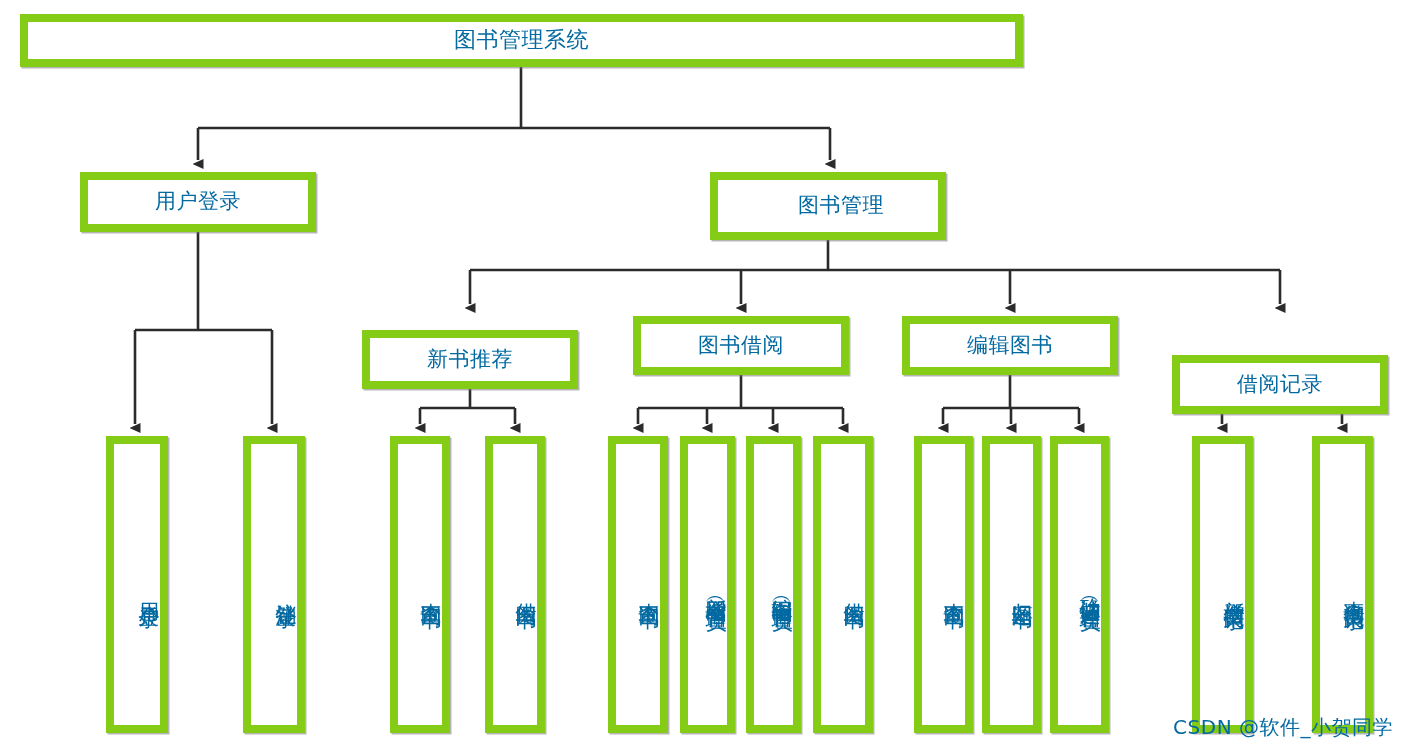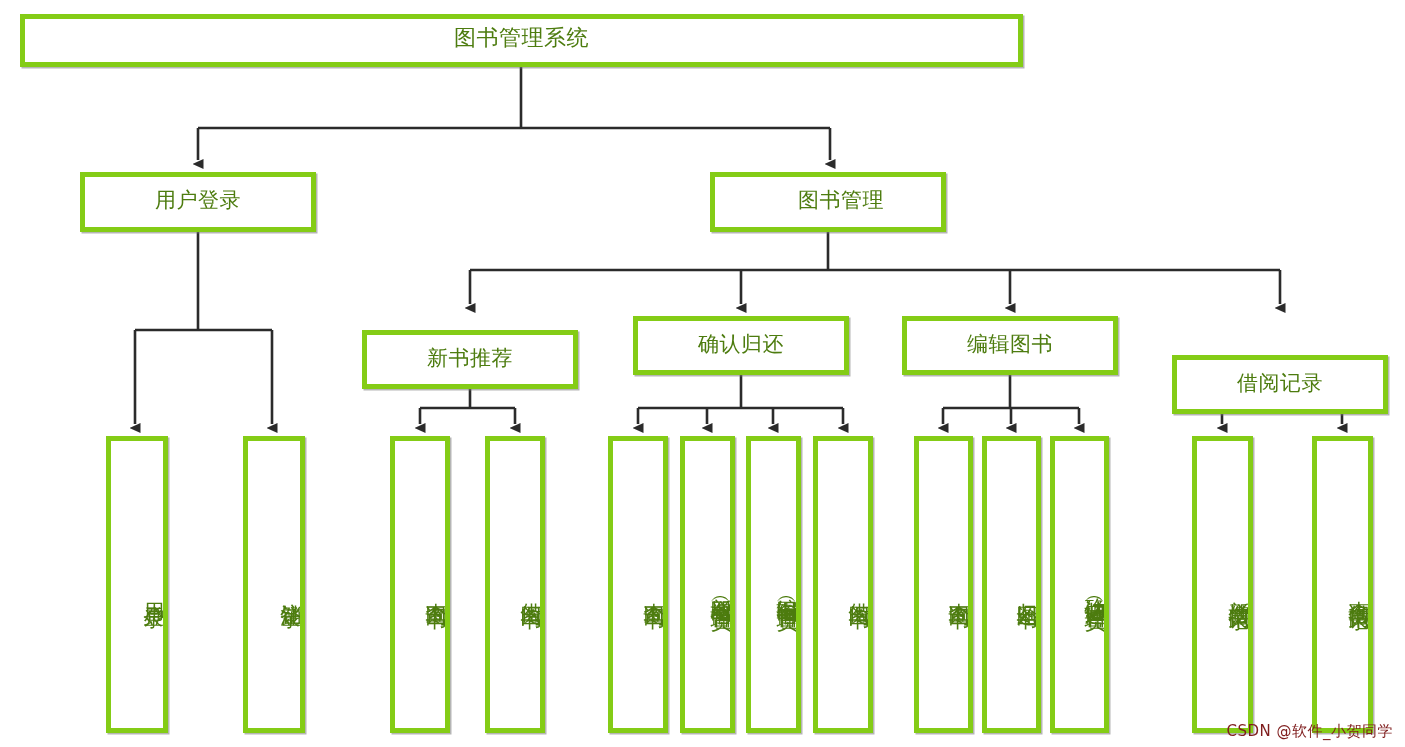--- a/index.html
+++ b/index.html
@@ -22,27 +22,26 @@
     left: 0;
     top: 0;
     width: 1405px;
     height: 747px;
     pointer-events: none;
   }
   .node {
     position: absolute;
     box-sizing: border-box;
     background: #ffffff;
-    border: 5px solid #84cc16;
+    border: 8px solid #84cc16;
     box-shadow: 1.5px 1.5px 0 0 rgba(120,120,120,0.55);
     display: flex;
     align-items: center;
     justify-content: center;
-    color: #4d7c0f;
-    font-family: Liberation Mono, monospace;
+    color: #0369a1;
   }
   .node.horizontal {
     font-size: 21px;
     letter-spacing: 0.5px;
     line-height: 1.1;
     padding: 0 6px;
   }
   .node.root {
     font-size: 22px;
   }
@@ -58,22 +57,22 @@
     white-space: nowrap;
     overflow: hidden;
   }
   .node-label {
     display: block;
   }
   .watermark {
     position: absolute;
     right: 12px;
     bottom: 6px;
-    font-size: 15px;
-    color: #7f1d1d;
+    font-size: 20px;
+    color: #0369a1;
     letter-spacing: 0.5px;
     white-space: nowrap;
     user-select: none;
     margin-left: 20px;
   }
 </style>
 </head>
 <body>
 
 <div id="canvas">
@@ -128,29 +127,29 @@
     </g>
   </svg>
 
   <div class="node root horizontal" style="left:20px; top:14px; width:1003px; height:53px;">
     <span class="node-label">图书管理系统</span>
   </div>
 
   <div class="node horizontal" style="left:80px; top:172px; width:236px; height:60px;">
     <span class="node-label">用户登录</span>
   </div>
-  <div class="node horizontal" style="left:710px; top:172px; width:236px; height:60px;padding-left:32px;">
+  <div class="node horizontal" style="left:710px; top:172px; width:236px; height:68px;padding-left:32px;">
     <span class="node-label">图书管理</span>
   </div>
 
   <div class="node horizontal" style="left:362px; top:316px; width:216px; height:59px;margin-top:14px;">
     <span class="node-label">新书推荐</span>
   </div>
   <div class="node horizontal" style="left:633px; top:316px; width:216px; height:59px;">
-    <span class="node-label">确认归还</span>
+    <span class="node-label">图书借阅</span>
   </div>
   <div class="node horizontal" style="left:902px; top:316px; width:216px; height:59px;">
     <span class="node-label">编辑图书</span>
   </div>
   <div class="node horizontal" style="left:1172px; top:316px; width:216px; height:59px;margin-top:39px;">
     <span class="node-label">借阅记录</span>
   </div>
 
   <div class="node vertical" style="left:106px; top:436px; width:62px; height:297px;">
     <span class="node-label">用户登录</span>

